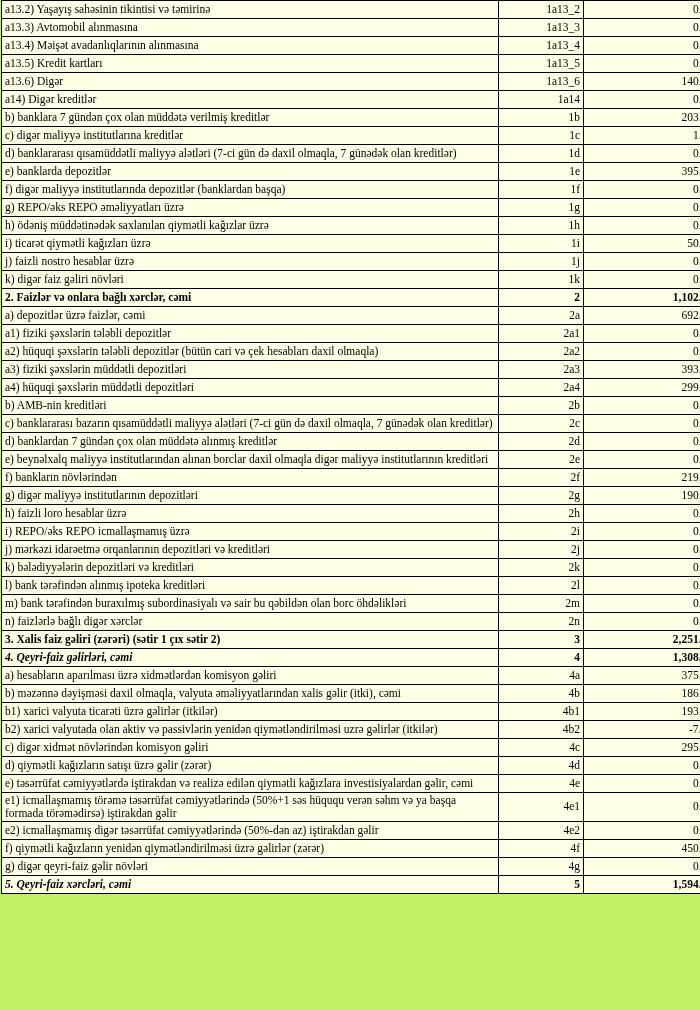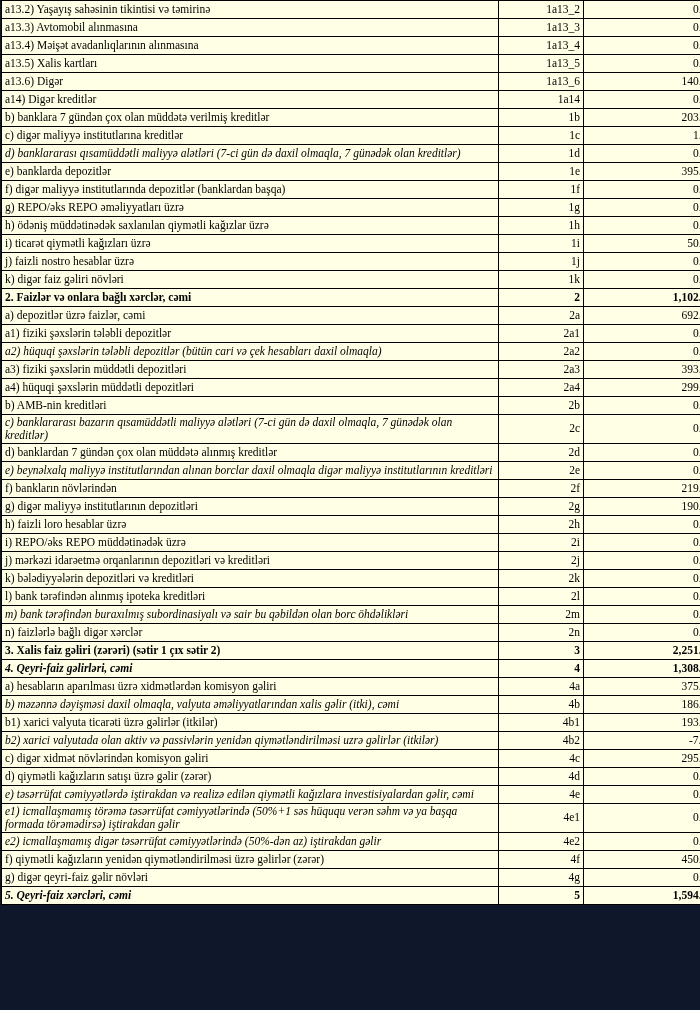--- a/index.html
+++ b/index.html
@@ -9,21 +9,21 @@
   }
   body {
     font-family: "Liberation Serif", serif;
     font-size: 11.5px;
     color: #000000;
   }
   #sheet {
     width: 700px;
     min-height: 1010px;
     position: relative;
-    background: #0f172a;
+    background: #bef264;
   }
   table.fin {
     width: 698px;
     margin: 0 0 0 1px;
     border-collapse: collapse;
     table-layout: fixed;
     background: #FFFFE6;
   }
   table.fin td {
     border: 1px solid #000000;
@@ -39,21 +39,21 @@
 
   
   .ind0 { padding-left: 3px; }
   .ind1 { padding-left: 14px; }
   .ind2 { padding-left: 26px; }
   .ind3 { padding-left: 40px; }
 
   .bold { font-weight: bold; margin-left: 33px; }
   .ital { font-style: italic; }
   
-  td.tall { height: 29px; font-style: italic; }
+  td.tall { height: 29px; }
 </style>
 </head>
 <body>
 
 <div id="sheet">
   <table class="fin">
     <tbody id="tbody">
         <tr>
           <td class="c-label ind3">a13.2) Yaşayış sahəsinin tikintisi və təmirinə</td>
           <td class="c-code">1a13_2</td>
@@ -63,21 +63,21 @@
           <td class="c-label ind3">a13.3) Avtomobil alınmasına</td>
           <td class="c-code">1a13_3</td>
           <td class="c-val">0.00</td>
         </tr>
         <tr>
           <td class="c-label ind3">a13.4) Məişət avadanlıqlarının alınmasına</td>
           <td class="c-code">1a13_4</td>
           <td class="c-val">0.00</td>
         </tr>
         <tr>
-          <td class="c-label ind3">a13.5) Xalis kartları</td>
+          <td class="c-label ind3">a13.5) Kredit kartları</td>
           <td class="c-code">1a13_5</td>
           <td class="c-val">0.00</td>
         </tr>
         <tr>
           <td class="c-label ind3">a13.6) Digər</td>
           <td class="c-code">1a13_6</td>
           <td class="c-val">140.72</td>
         </tr>
         <tr>
           <td class="c-label ind2">a14) Digər kreditlər</td>
@@ -193,21 +193,21 @@
           <td class="c-label ind1">g) digər maliyyə institutlarının depozitləri</td>
           <td class="c-code">2g</td>
           <td class="c-val">190.31</td>
         </tr>
         <tr>
           <td class="c-label ind1">h) faizli loro hesablar üzrə</td>
           <td class="c-code">2h</td>
           <td class="c-val">0.00</td>
         </tr>
         <tr>
-          <td class="c-label ind1">i) REPO/əks REPO müddətinədək üzrə</td>
+          <td class="c-label ind1">i) REPO/əks REPO icmallaşmamış üzrə</td>
           <td class="c-code">2i</td>
           <td class="c-val">0.00</td>
         </tr>
         <tr>
           <td class="c-label ind1">j) mərkəzi idarəetmə orqanlarının depozitləri və kreditləri</td>
           <td class="c-code">2j</td>
           <td class="c-val">0.00</td>
         </tr>
         <tr>
           <td class="c-label ind1">k) bələdiyyələrin depozitləri və kreditləri</td>

